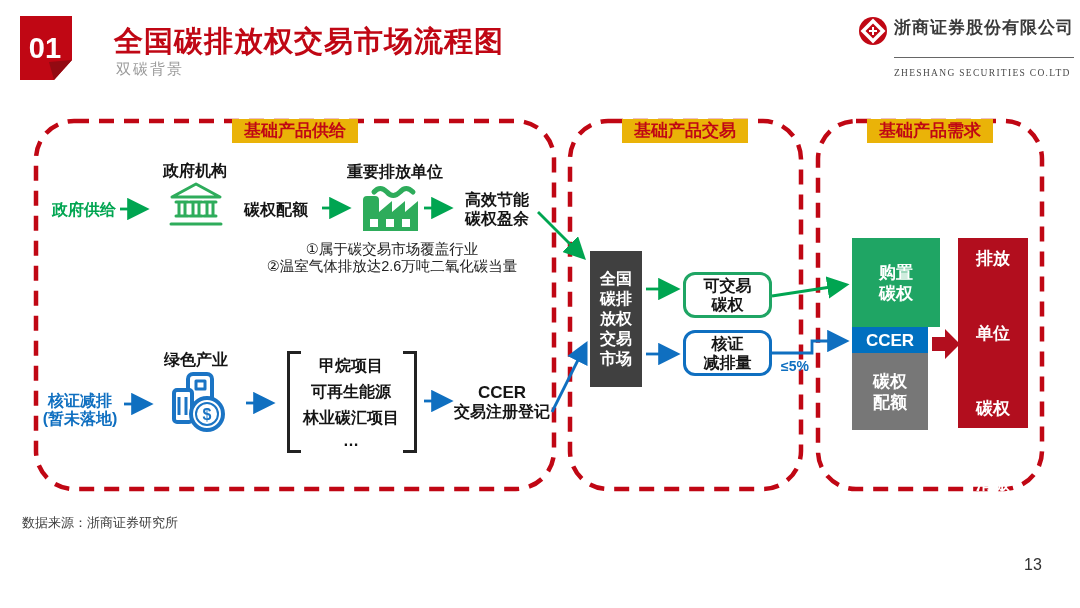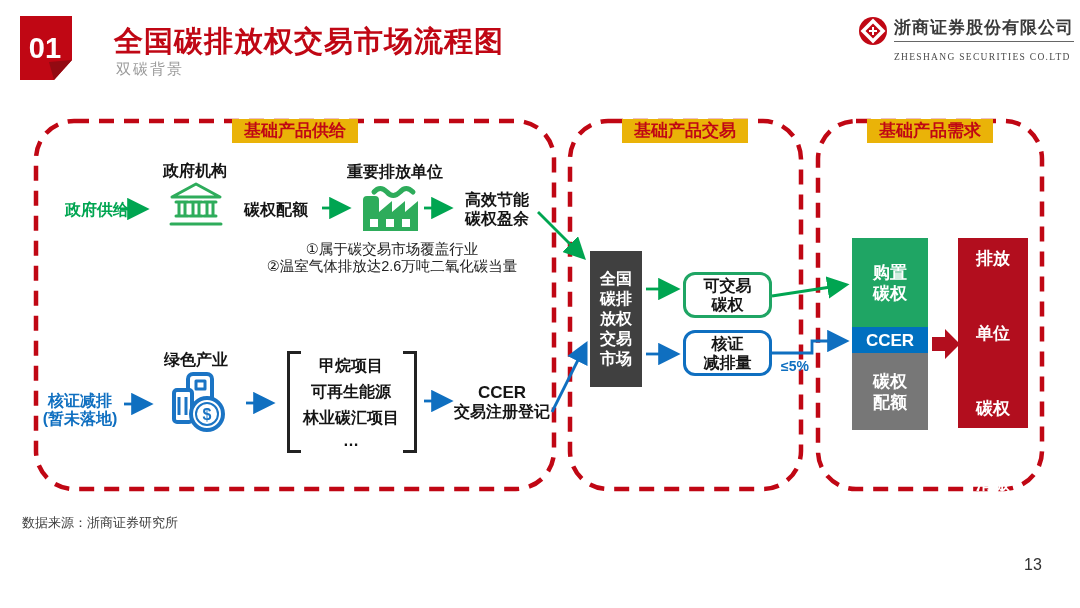--- a/index.html
+++ b/index.html
@@ -9,21 +9,21 @@
   .ctr{transform:translateX(-50%);text-align:center;}
   .lbl{font-weight:bold;font-size:16px;color:#151515;white-space:nowrap;line-height:19px;}
   .note{font-size:14.5px;color:#222;white-space:nowrap;line-height:17px;}
   .sec-title{position:absolute;top:119px;transform:translateX(-50%);
              background:#eab308;padding:0 12px;font-size:17px;font-weight:bold;
              color:#C00714;line-height:24px;white-space:nowrap;}
   .page-title{font-size:29px;font-weight:bold;color:#C00714;letter-spacing:1px;white-space:nowrap;}
   .subtitle{font-size:15px;color:#9b9b9b;letter-spacing:2px;}
   .logo{display:flex;align-items:flex-start;gap:6px;}
   .logo-cn{font-size:17px;font-weight:bold;color:#3a3a3a;letter-spacing:1px;
-           border-bottom:1.5px solid #666;padding-bottom:2px;white-space:nowrap;}
+           border-bottom:1.5px solid #666;padding-bottom:18px;white-space:nowrap;}
   .logo-en{font-family:"Liberation Serif","DejaVu Serif",serif;font-size:9.5px;color:#4a4a4a;
            letter-spacing:1.3px;margin-top:10px;white-space:nowrap;}
   .fillbox{position:absolute;display:flex;flex-direction:column;align-items:center;
            justify-content:center;color:#fff;font-weight:bold;text-align:center;}
   .outbox{position:absolute;display:flex;flex-direction:column;align-items:center;
           justify-content:center;background:#fff;border-radius:12px;
           font-weight:bold;color:#151515;text-align:center;}
   .seg span{display:block;line-height:21px;font-size:17px;}
   .mkt span{display:block;line-height:20px;font-size:16px;}
   .tgt span{display:block;line-height:33px;font-size:17px;}
@@ -97,21 +97,21 @@
       <polyline points="772,353 812,353 812,341 844,341" marker-end="url(#mb)"></polyline>
     </g>
 
     <path d="M932,337 L945,337 L945,329 L960,344 L945,359 L945,351 L932,351 Z" fill="#B20E1E"></path>
   </svg>
 
   <div class="sec-title" style="left:295px;">基础产品供给</div>
   <div class="sec-title" style="left:930px;">基础产品需求</div>
   <div class="sec-title" style="left:685px;">基础产品交易</div>
 
-  <div class="abs ctr lbl green" style="left:97px;top:200px;">政府供给</div>
+  <div class="abs ctr lbl green" style="left:84px;top:200px;">政府供给</div>
 
   <div class="abs ctr lbl" style="left:195px;top:161px;">政府机构</div>
   <svg class="abs" style="left:168px;top:182px;" width="56" height="48" viewBox="0 0 56 48">
     <g stroke="#2EAC5B" stroke-width="3" fill="none" stroke-linejoin="round" stroke-linecap="round">
       <polygon points="28,2 52,15 4,15"></polygon>
       <path d="M8,20 h12 M11,20 v14 M17,20 v14 M8,34 h12"></path>
       <path d="M22,20 h12 M25,20 v14 M31,20 v14 M22,34 h12"></path>
       <path d="M36,20 h12 M39,20 v14 M45,20 v14 M36,34 h12"></path>
       <path d="M3,42 h50"></path>
     </g>
@@ -179,21 +179,21 @@
     <span>碳权</span>
   </div>
 
   <div class="outbox small2" style="left:683px;top:330px;width:83px;height:40px;border:3.5px solid #0F6FC0;">
     <span>核证</span>
     <span>减排量</span>
   </div>
 
   <div class="abs cap" style="left:781px;top:358px;">≤5%</div>
 
-  <div class="fillbox seg" style="left:852px;top:238px;width:76px;height:89px;background:#1FA564;">
+  <div class="fillbox seg" style="left:852px;top:238px;width:88px;height:89px;background:#1FA564;">
     <span>购置</span>
     <span>碳权</span>
   </div>
   <div class="fillbox seg" style="left:852px;top:327px;width:76px;height:26px;background:#0070C0;">
     <span>CCER</span>
   </div>
   <div class="fillbox seg" style="left:852px;top:353px;width:76px;height:77px;background:#777777;">
     <span>碳权</span>
     <span>配额</span>
   </div>

